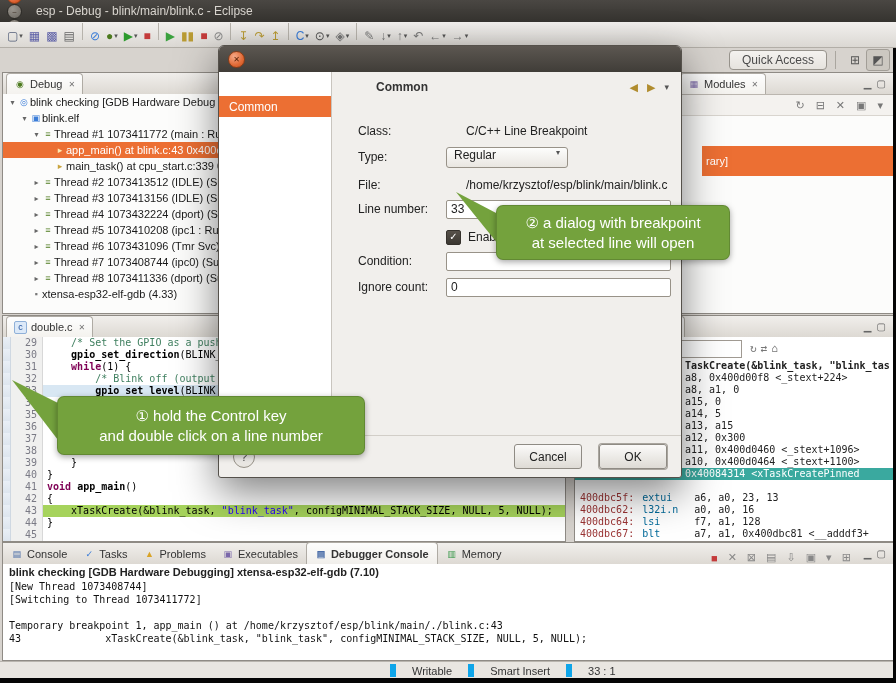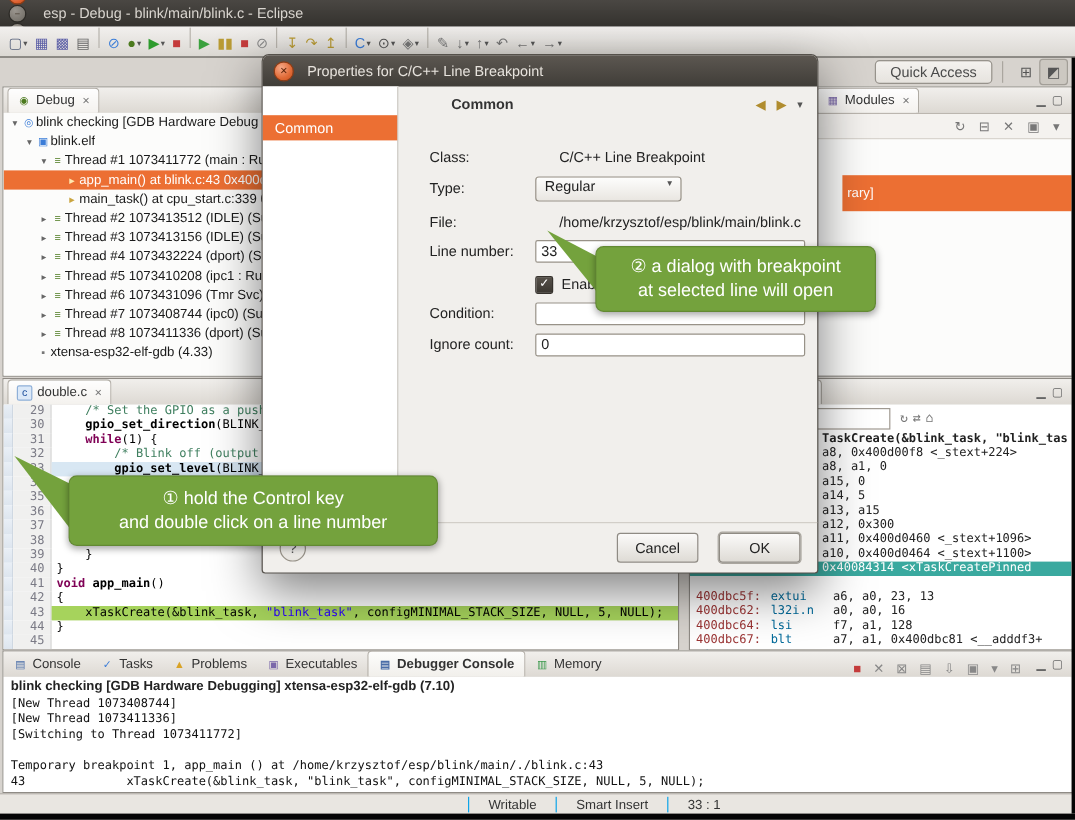--- a/index.html
+++ b/index.html
@@ -105,21 +105,21 @@
   .console-toolbar{margin-left:auto;display:flex;align-items:center;gap:6px;padding-right:4px;}
   .console-body{position:absolute;top:21px;left:0;right:0;bottom:0;background:#fff;padding:2px 6px;overflow:hidden;}
   .console-title{font:bold 11px "Liberation Sans",sans-serif;color:#222;margin-bottom:2px;}
   .conline{font-family:"DejaVu Sans Mono",monospace;font-size:10px;line-height:13px;min-height:13px;
            white-space:pre;color:#111;}
 
   
   .statusbar{position:absolute;left:0;top:661px;width:896px;height:17px;background:#e9e6e1;
              border-top:1px solid #b9b5ae;display:flex;align-items:center;font-size:11px;color:#333;}
   .sb-spacer{width:390px;}
-  .sb-cell{padding:0 16px;border-left:1px solid #0ea5e9;height:13px;display:flex;align-items:center;}
+  .sb-cell{padding:0 16px;border-left:6px solid #0ea5e9;height:13px;display:flex;align-items:center;}
 
   
   .dialog{position:absolute;left:218px;top:45px;width:464px;height:433px;z-index:40;background:#f1efec;
           border:1px solid #55514b;border-radius:6px 6px 3px 3px;box-shadow:0 14px 42px rgba(0,0,0,.5);box-sizing:border-box;}
   .dlg-title{height:26px;background:linear-gradient(#5c5751,#403d38);border-radius:5px 5px 0 0;
              display:flex;align-items:center;color:#e7e3dd;font-size:12px;}
   .dlg-close{width:15px;height:15px;border-radius:50%;margin:0 11px 0 9px;flex:none;
              background:radial-gradient(circle at 35% 30%,#f6a988,#e06a36 60%,#c6521f);border:1px solid #8c3c16;
              display:flex;align-items:center;justify-content:center;font-size:8px;color:#551f05;}
   .dlg-body{position:absolute;top:26px;left:0;right:0;bottom:0;}
@@ -461,42 +461,40 @@
         </span>
       <span class="viewctl" style="margin-left:0">
           <span class="vcbtn">▁</span>
           <span class="vcbtn">▢</span>
         </span>
     </div>
     <div class="console-body">
       <div class="console-title">blink checking [GDB Hardware Debugging] xtensa-esp32-elf-gdb (7.10)</div>
       <div id="console-lines">
           <div class="conline">[New Thread 1073408744]</div>
-          <div class="conline">[New Thread 1073411336]</div>
           <div class="conline">[Switching to Thread 1073411772]</div>
           <div class="conline"></div>
           <div class="conline">Temporary breakpoint 1, app_main () at /home/krzysztof/esp/blink/main/./blink.c:43</div>
           <div class="conline">43		xTaskCreate(&amp;blink_task, "blink_task", configMINIMAL_STACK_SIZE, NULL, 5, NULL);</div>
         </div>
     </div>
   </div>
 
   <div class="statusbar">
     <span class="sb-spacer"></span>
     <span class="sb-cell">Writable</span>
     <span class="sb-cell">Smart Insert</span>
     <span class="sb-cell">33 : 1</span>
   </div>
 
   <div class="dialog">
     <div class="dlg-title">
       <span class="dlg-close">
         <i style="font-style:normal">✕</i>
       </span>
-      <span>Properties for C/C++ Line Breakpoint</span>
     </div>
     <div class="dlg-body">
       <div class="dlg-side">
         <div class="dlg-nav-item">
           <span>Common</span>
         </div>
       </div>
       <div class="dlg-main">
         <div class="dlg-header">
           <span class="dlg-section">Common</span>

